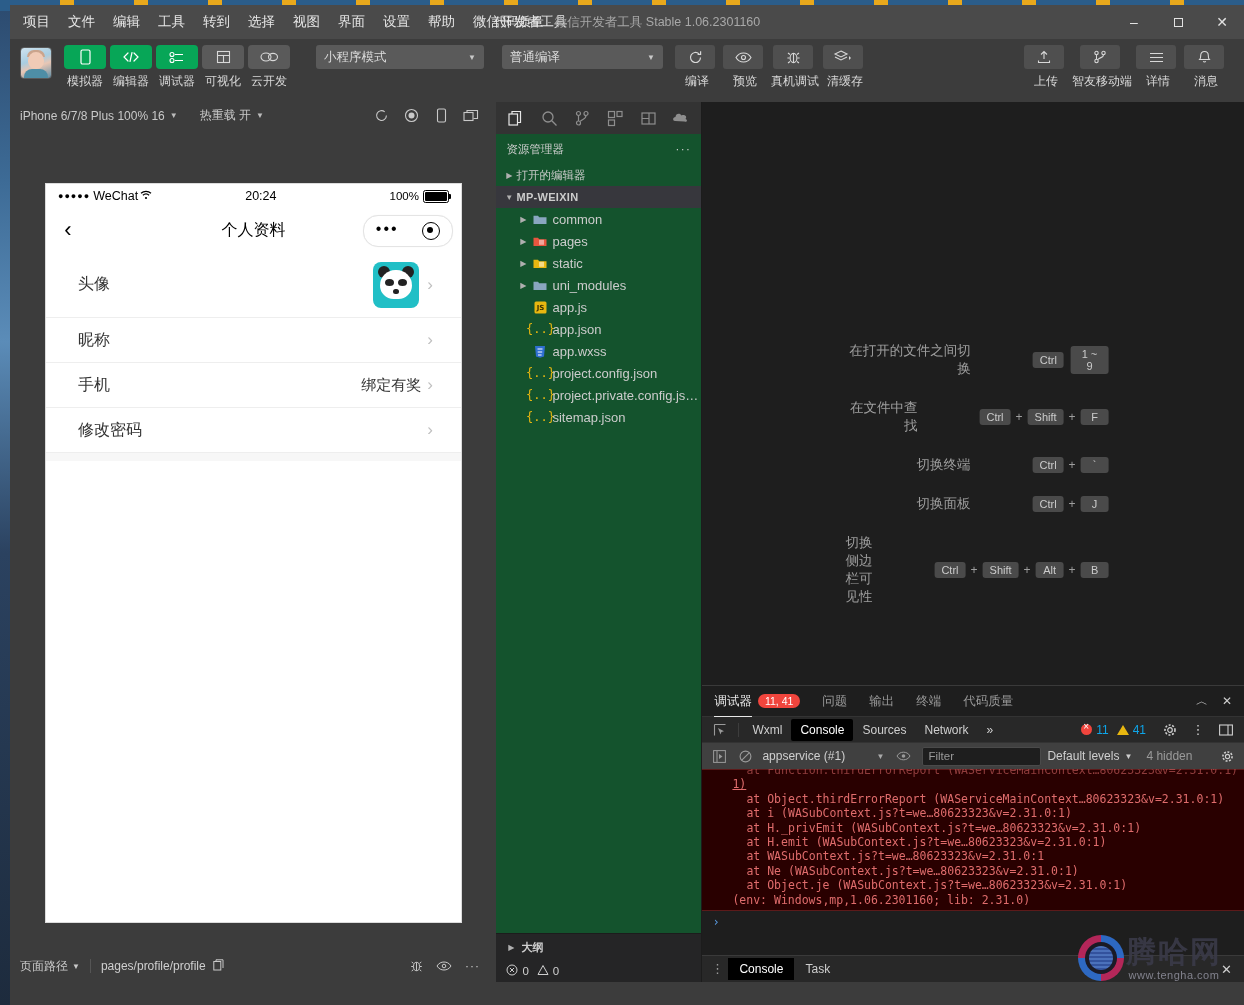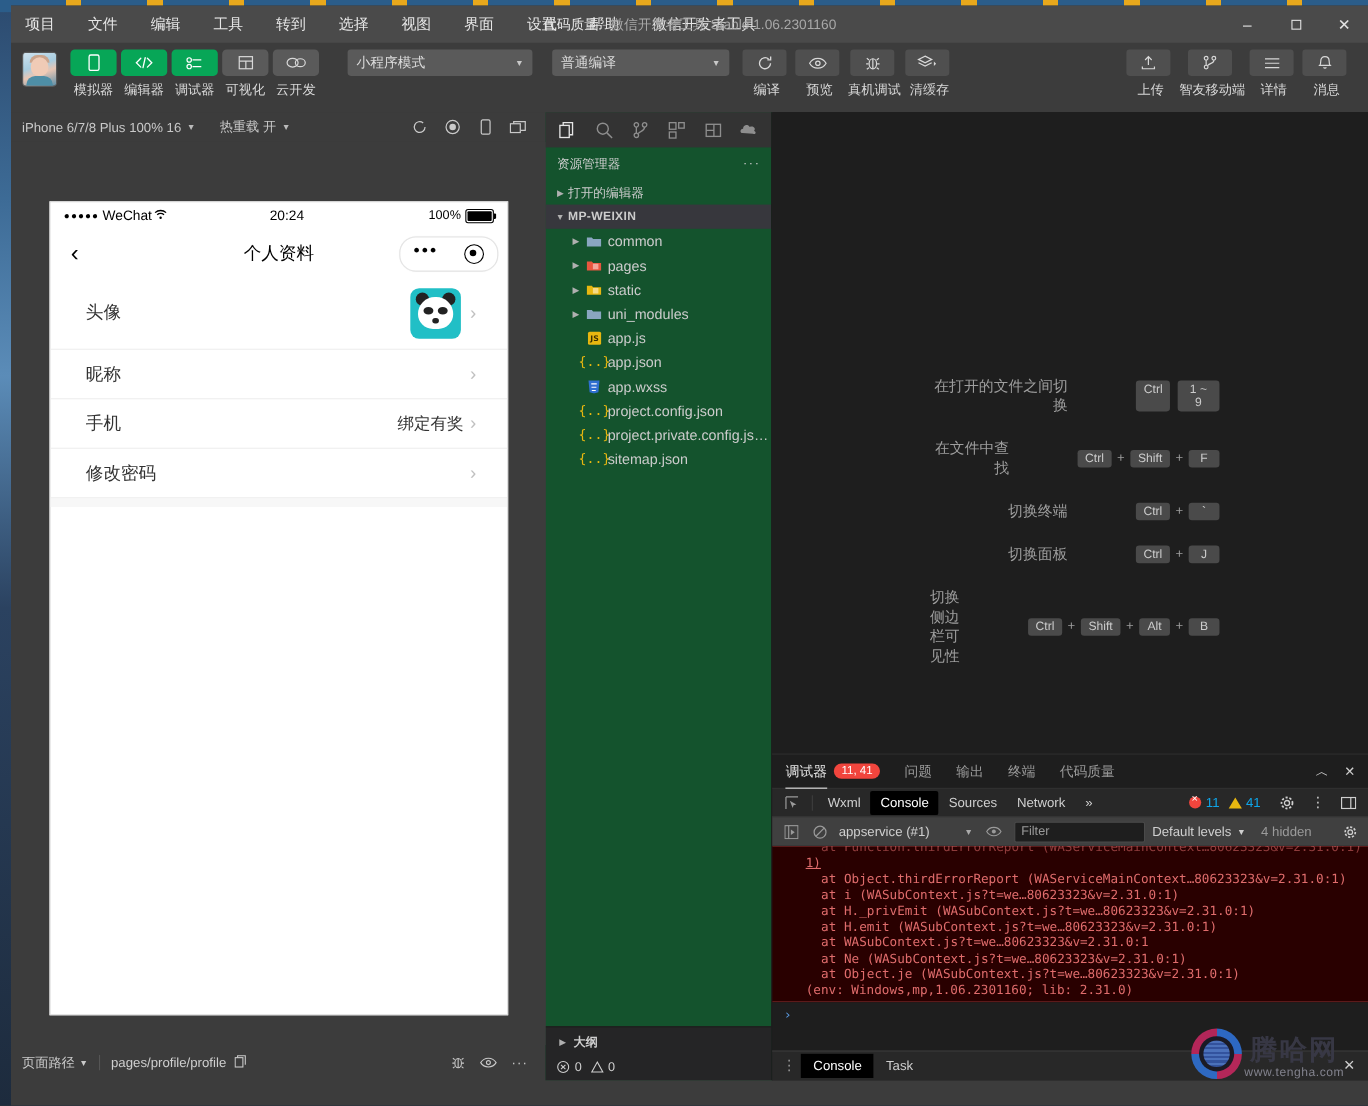--- a/index.html
+++ b/index.html
@@ -15,21 +15,21 @@
   #desktop .stripe{position:absolute;left:0;top:0;width:1244px;height:11px;
     background:repeating-linear-gradient(90deg,#2b5d8a 0 60px,#e8a81c 60px 74px);}
   #desktop .sky{position:absolute;left:0;top:0;width:1244px;height:9px;
     background:linear-gradient(90deg,#1e2c3e 0 25%,#5ba3d0 25% 62%,#2d4662 62% 88%,#6d3a3a 88% 100%);opacity:.9;}
 
   
   #app{position:absolute;left:10px;top:5px;width:1234px;height:1000px;background:#3c3c3c;overflow:hidden;}
 
   
   .titlebar{height:34px;background:#4a4a4a;display:flex;align-items:center;position:relative;}
-  .menubar{display:flex;align-items:flex-end;gap:16px;padding-left:6px;}
+  .menubar{display:flex;align-items:flex-end;gap:4px;padding-left:6px;}
   .menu-item{color:#e6e6e6;font-size:13.5px;padding:3px 7px;white-space:nowrap;cursor:default;}
   .win-title{position:absolute;left:0;right:0;text-align:center;font-size:12.5px;color:#cfcfcf;pointer-events:none;}
   .win-title .proj{color:#e8e8e8;}
   .win-title .sep{color:#9b9b9b;}
   .win-title .sub{color:#a8a8a8;}
   .wbtns{position:absolute;right:0;top:0;height:34px;display:flex;}
   .wbtn{width:44px;height:34px;display:flex;align-items:center;justify-content:center;color:#e2e2e2;font-size:14px;}
 
   
   .toolbar{height:63px;background:#3c3c3c;display:flex;align-items:flex-start;padding:6px 10px 0 10px;position:relative;}
@@ -127,21 +127,21 @@
   .outline{height:26px;display:flex;align-items:center;font-size:11px;font-weight:bold;color:#cfcfcf;padding-left:8px;background:#252526;border-top:1px solid #1c1c1c;}
   .outline .tw{margin-right:3px;}
   .exp-status{height:22px;display:flex;align-items:center;gap:4px;padding-left:10px;font-size:11.5px;color:#cfcfcf;background:#252526;}
 
   
   .ed-col{flex:1;display:flex;flex-direction:column;background:#1e1e1e;position:relative;}
   .ed-empty{height:583px;position:relative;background:#1e1e1e;}
   .shortcuts{position:absolute;left:50%;top:240px;transform:translateX(-50%);}
   .sc-row{display:flex;align-items:center;justify-content:flex-end;margin-bottom:21px;gap:44px;}
   .sc-lab{color:#9e9e9e;font-size:13.5px;margin-right:18px;text-align:right;}
-  .keys{display:flex;}
+  .keys{display:flex;align-items:center;}
   .key{background:#4a4a4a;color:#cccccc;border-radius:3px;font-size:11px;padding:2px 7px;min-width:14px;text-align:center;}
   .plus{color:#9e9e9e;font-size:12px;margin:0 5px;}
 
   
   .dbg{flex:1;background:#1e1e1e;display:flex;flex-direction:column;border-top:1px solid #3a3a3a;}
   .dbg-tabs{height:30px;display:flex;align-items:center;padding:0 12px;position:relative;background:#1e1e1e;}
   .dtab{font-size:12.5px;color:#9a9a9a;margin-right:22px;position:relative;padding:6px 0;}
   .dtab.sel{color:#e8e8e8;}
   .dtab.sel:after{content:"";position:absolute;left:0;right:0;bottom:-1px;height:1px;background:#e8e8e8;}
   .badge{background:#f1453d;color:#fff;border-radius:9px;font-size:10.5px;padding:1px 7px;margin-left:-16px;margin-right:22px;}
@@ -186,21 +186,21 @@
   .cfoot .x{color:#cfcfcf;font-size:13px;padding:0 8px;}
 
   
   .watermark{position:absolute;right:22px;bottom:24px;display:flex;align-items:flex-end;opacity:.92;pointer-events:none;}
   .wm-gear{width:46px;height:46px;border-radius:50%;position:relative;
     background:conic-gradient(#2f6fd0 0 25%,#c0275e 25% 50%,#2f6fd0 50% 75%,#c0275e 75% 100%);}
   .wm-gear:before{content:"";position:absolute;left:7px;top:7px;right:7px;bottom:7px;border-radius:50%;background:#1a1a26;}
   .wm-gear:after{content:"";position:absolute;left:11px;top:11px;right:11px;bottom:11px;border-radius:50%;
     background:repeating-linear-gradient(0deg,#3557a8 0 2px,#4f78c8 2px 4px);}
   .wm-txt{margin-left:2px;display:flex;flex-direction:column;align-items:center;}
-  .wm-cn{font-size:25px;font-weight:bold;color:#3a3a48;letter-spacing:2px;line-height:1;font-family:"DejaVu Sans",sans-serif;}
+  .wm-cn{font-size:30px;font-weight:bold;color:#3a3a48;letter-spacing:2px;line-height:1;font-family:"DejaVu Sans",sans-serif;}
   .wm-url{font-size:11px;color:#8a8a96;margin-top:2px;letter-spacing:.5px;}
 </style>
 </head>
 <body>
 
 <div id="desktop">
   <div class="sky"></div>
   <div class="stripe"></div>
 </div>
 

